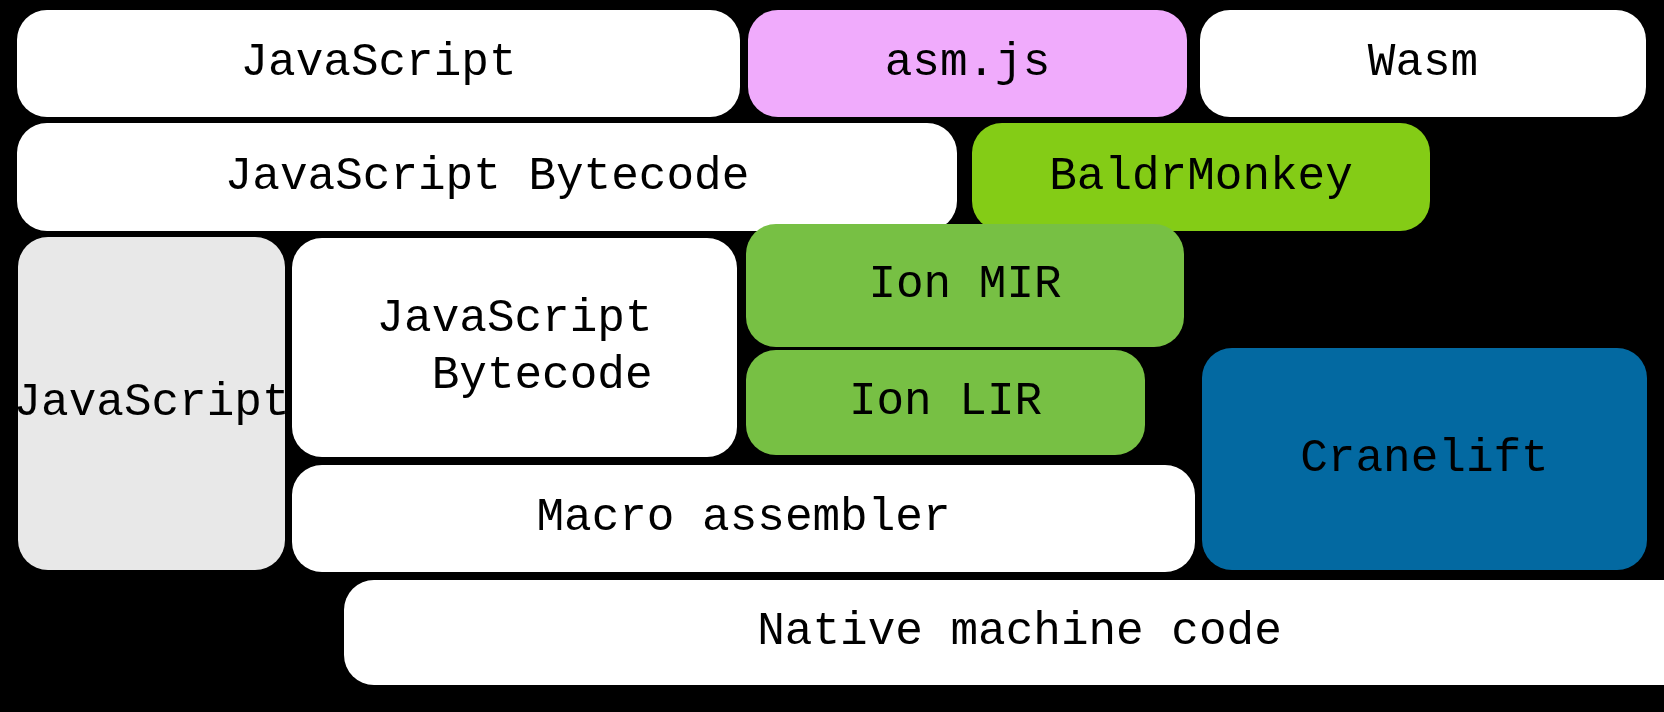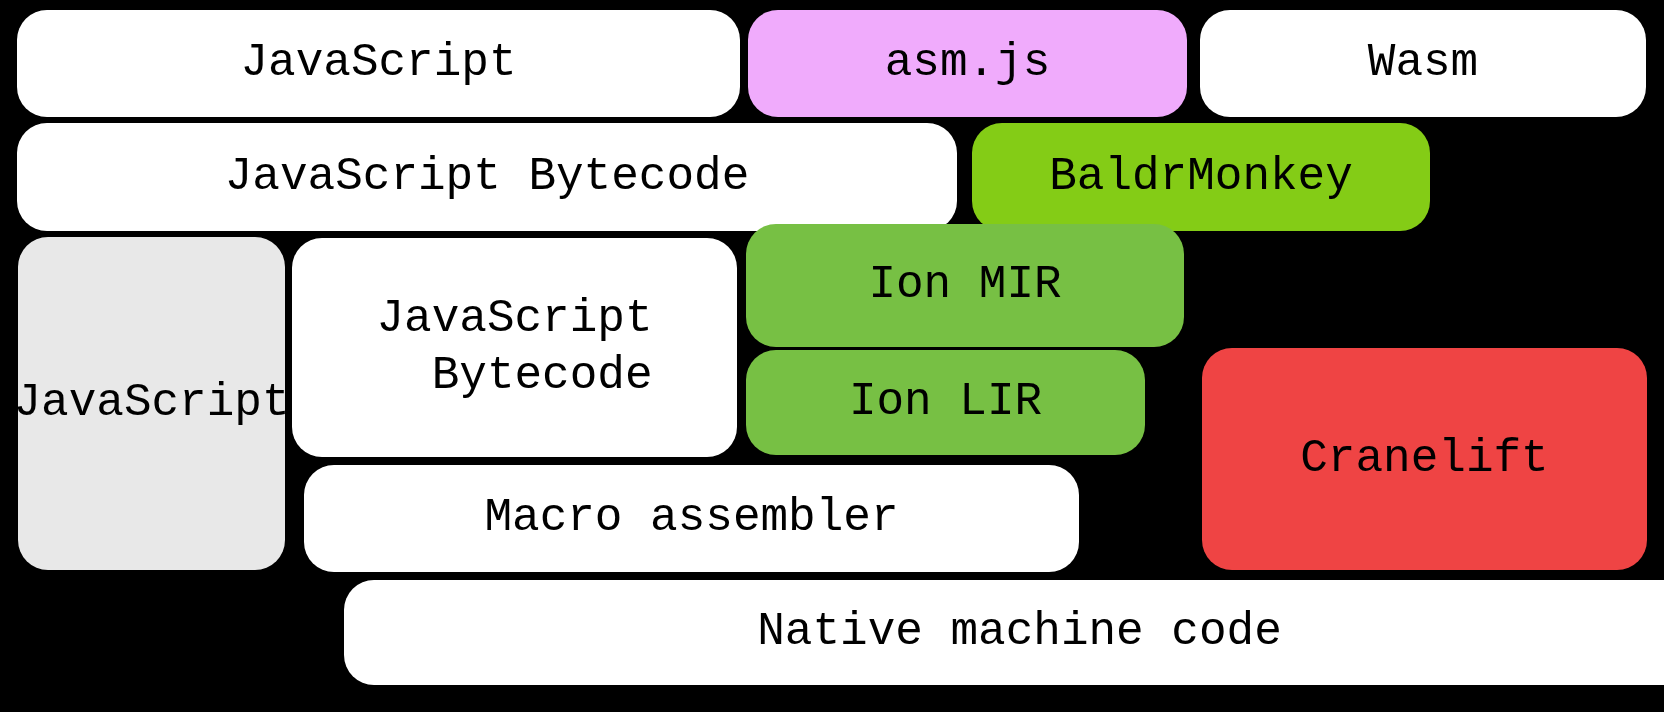--- a/index.html
+++ b/index.html
@@ -35,21 +35,21 @@
   #box-javascript   { left: 17px;   top: 10px;  width: 723px;  height: 107px; }
   #box-asmjs        { left: 748px;  top: 10px;  width: 439px;  height: 107px; }
   #box-wasm         { left: 1200px; top: 10px;  width: 446px;  height: 107px; }
   #box-bytecode     { left: 17px;   top: 123px; width: 940px;  height: 108px; }
   #box-baldrmonkey  { left: 972px;  top: 123px; width: 458px;  height: 108px; }
   #box-interpreter  { left: 18px;   top: 237px; width: 267px;  height: 333px; }
   #box-baseline     { left: 292px;  top: 238px; width: 445px;  height: 219px; }
   #box-ion-mir      { left: 746px;  top: 224px; width: 438px;  height: 123px; }
   #box-ion-lir      { left: 746px;  top: 350px; width: 399px;  height: 105px; }
   #box-cranelift    { left: 1202px; top: 348px; width: 445px;  height: 222px; }
-  #box-macro        { left: 304px;  top: 465px; width: 775px;  height: 107px; }
+  #box-macro        { left: 292px;  top: 465px; width: 903px;  height: 107px; }
   #box-native       { left: 297px;  top: 580px; width: 1351px; height: 105px; }
 </style>
 </head>
 <body>
 
 <div class="canvas" style="background-color: rgb(0, 0, 0);">
 
   <div class="box" id="box-javascript" style="background-color: rgb(255, 255, 255);">
     <span>JavaScript</span>
   </div>
@@ -82,21 +82,21 @@
   </div>
 
   <div class="box" id="box-ion-mir" style="background-color: rgb(119, 192, 68);">
     <span>Ion MIR</span>
   </div>
 
   <div class="box" id="box-ion-lir" style="background-color: rgb(119, 192, 68);">
     <span>Ion LIR</span>
   </div>
 
-  <div class="box" id="box-cranelift" style="background-color: #ef4444;">
+  <div class="box" id="box-cranelift" style="background-color: #0369a1;">
     <span>Cranelift</span>
   </div>
 
   <div class="box" id="box-macro" style="background-color: rgb(255, 255, 255);">
     <span>Macro assembler</span>
   </div>
 
   <div class="box" id="box-native" style="background-color: rgb(255, 255, 255); margin-left: 47px;">
     <span>Native machine code</span>
   </div>

